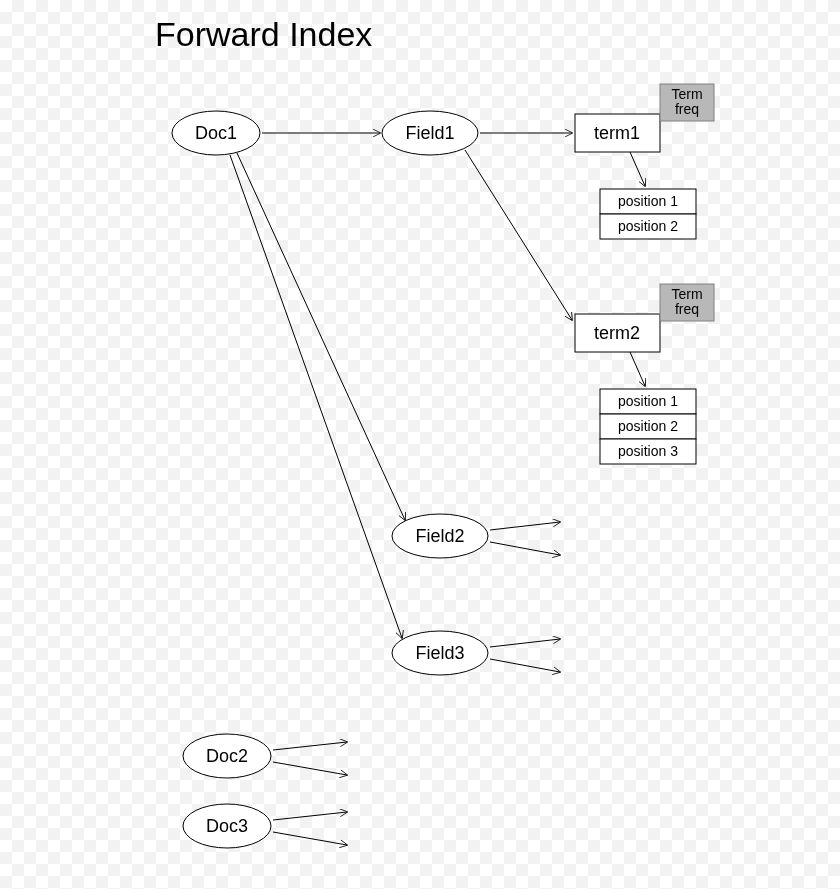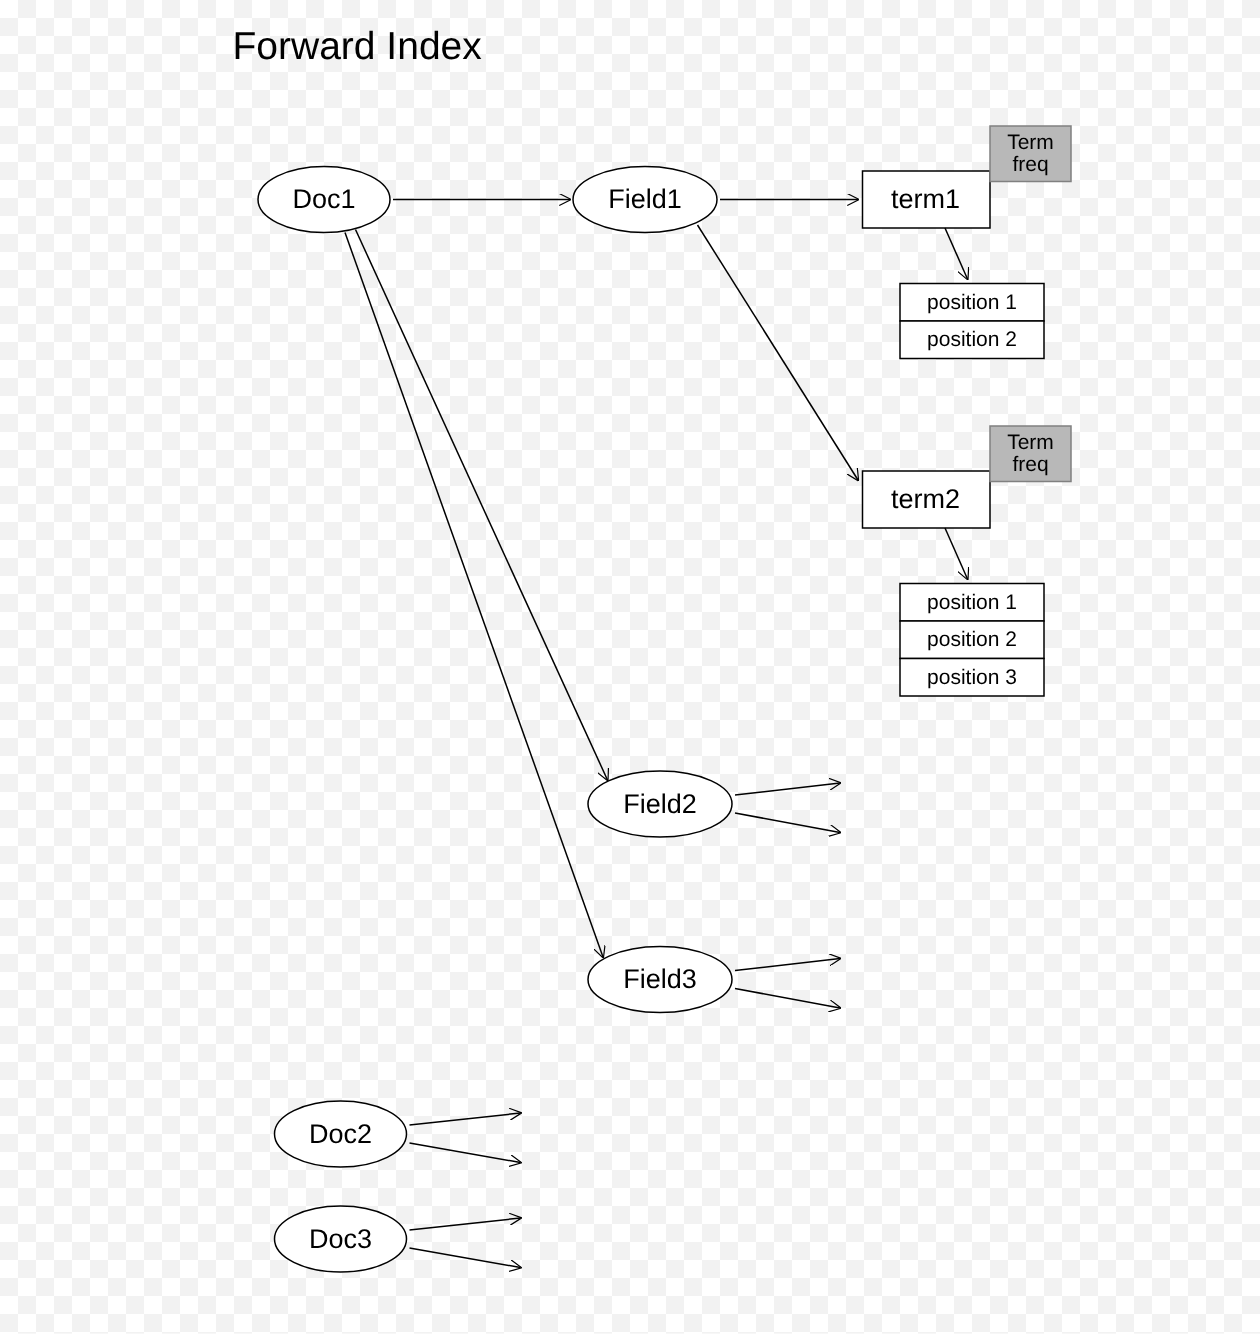--- a/index.html
+++ b/index.html
@@ -15,21 +15,21 @@
       linear-gradient(-45deg, #f2f2f2 25%, transparent 25%),
       linear-gradient(45deg, transparent 75%, #f2f2f2 75%),
       linear-gradient(-45deg, transparent 75%, #f2f2f2 75%);
     background-size: 24px 24px;
     background-position: 0 0, 0 12px, 12px -12px, -12px 0;
   }
   .title {
     position: absolute;
     left: 155px;
     top: 15px;
-    font-size: 26px;
+    font-size: 34px;
     color: #000;
   }
   svg { position: absolute; left: 0; top: 0; }
   .node-ellipse { fill: #fff; stroke: #000; stroke-width: 1; }
   .node-text { font-size: 18px; text-anchor: middle; dominant-baseline: middle; }
   .box { fill: #fff; stroke: #000; stroke-width: 1; }
   .box-grey { fill: #b8b8b8; stroke: #808080; stroke-width: 1; }
   .box-text { font-size: 18px; text-anchor: middle; dominant-baseline: middle; }
   .small-text { font-size: 14px; text-anchor: middle; dominant-baseline: middle; }
   .tf-text { font-size: 14px; text-anchor: middle; }

